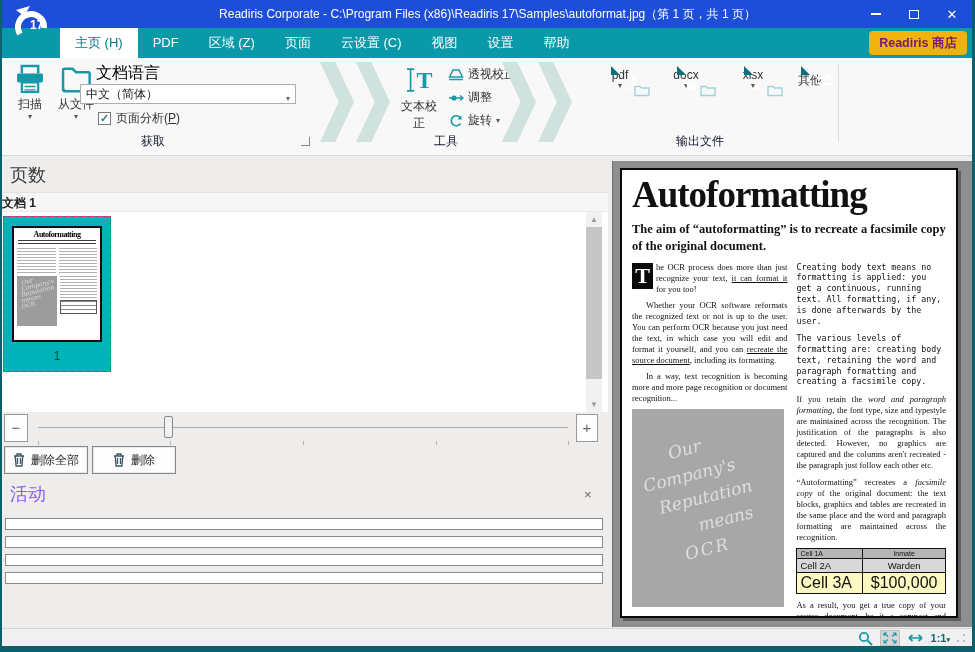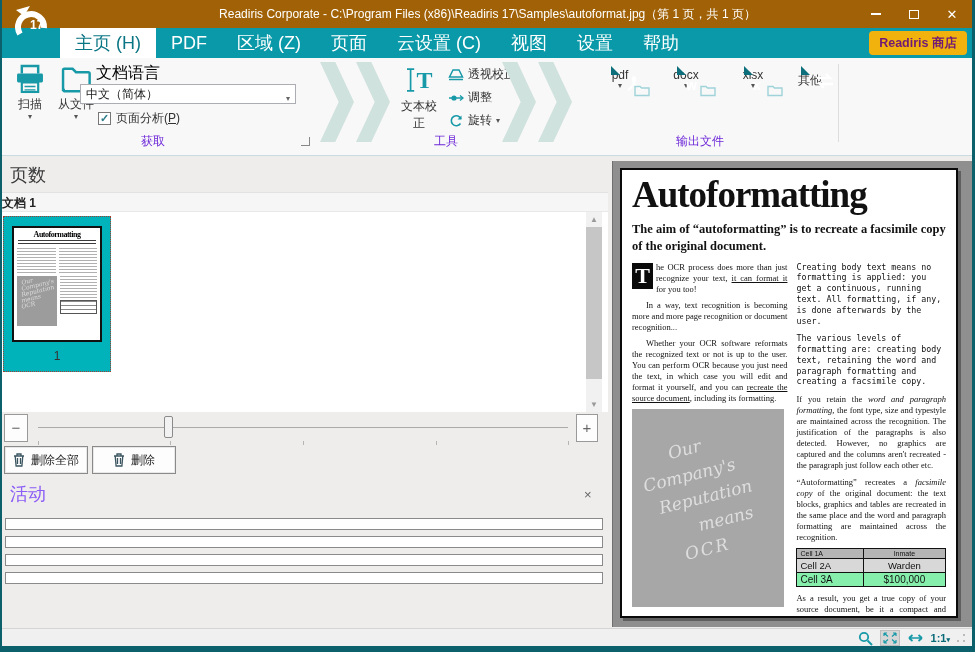--- a/index.html
+++ b/index.html
@@ -7,44 +7,44 @@
   .window {
     position:relative; width:975px; height:652px; overflow:hidden;
     background:#eeedec; font-family:"Liberation Sans", sans-serif;
     -webkit-font-smoothing:antialiased;
   }
   
   .edge-left  { position:absolute; left:0; top:0; width:2px; height:652px; background:#0c606c; z-index:50;}
   .edge-right { position:absolute; right:0; top:0; width:3px; height:652px; background:#0c606c; z-index:50;}
   .edge-bottom{ position:absolute; left:0; bottom:0; width:975px; height:6px; background:#0c606c; z-index:50;}
   
-  .titlebar { position:absolute; left:0; top:0; width:975px; height:28px; background:#a16207; }
+  .titlebar { position:absolute; left:0; top:0; width:975px; height:28px; background:#1d4ed8; }
   .logo { position:absolute; left:10px; top:4px; width:48px; height:40px; z-index:5; }
   .logo-num { position:absolute; left:20px; top:14px; color:#fff; font-weight:bold; font-size:12px; }
   .win-title { position:absolute; left:0; top:0; width:100%; height:28px; line-height:28px;
     text-align:center; color:#fff; font-size:12px; }
   .win-controls { position:absolute; right:8px; top:0; height:28px; display:flex; align-items:center; gap:8px; }
   .win-btn { width:30px; height:22px; display:flex; align-items:center; justify-content:center;
     color:#fff; font-size:13px; cursor:default; }
   .maxi-glyph { width:10px; height:9px; border:1px solid #fff; display:block; }
   .mini-glyph { width:10px; height:2px; background:#fff; display:block; }
   
   .tabrow { position:absolute; left:0; top:28px; width:975px; height:30px; background:#0999a8; }
   .tabs { position:absolute; left:60px; top:0; height:30px; display:flex; }
-  .tab { padding:0 15px; line-height:30px; color:#fff; font-size:18px; white-space:nowrap; }
+  .tab { padding:0 15px; line-height:30px; color:#fff; font-size:13px; white-space:nowrap; }
   .tab.active { background:#fff; color:#0a7584; }
   .store-btn { position:absolute; right:8px; top:3px; height:24px; padding:0 10px; background:#f2b20e;
     border-radius:4px; color:#701a75; font-weight:bold; font-size:12.5px; line-height:24px; }
   
   .ribbon { position:absolute; left:0; top:58px; width:975px; height:98px; background:#f9f8f8;
     border-bottom:1px solid #c9dbde; }
   .rb-big { position:absolute; text-align:center; width:44px; }
   .rb-big .lbl { font-size:12px; color:#333; margin-top:2px; }
   .rb-caret { font-size:8px; color:#555; line-height:8px; }
-  .group-label { position:absolute; top:75px; font-size:12px; color:#6d28d9; text-align:center; }
+  .group-label { position:absolute; top:75px; font-size:12px; color:#0f172a; text-align:center; }
   .launcher { position:absolute; width:9px; height:9px; border-left:1px solid #888; border-top:1px solid #888; transform:rotate(180deg); }
   .chev { position:absolute; top:4px; width:34px; height:80px; background:#cfe2de;
     clip-path:polygon(0 0,45% 0,100% 50%,45% 100%,0 100%,55% 50%); }
   .lang-label { position:absolute; left:96px; top:5px; font-size:16px; color:#000000;font-family:Liberation Serif, serif; }
   .lang-select { position:absolute; left:80px; top:26px; width:216px; height:20px; background:#fff;
     border:1px solid #abadb3; font-size:12px; color:#222; line-height:18px; padding-left:5px; }
   .lang-select .sel-caret { position:absolute; right:5px; top:5px; font-size:8px; color:#666; }
   .chk-row { position:absolute; left:98px; top:52px; display:flex; align-items:center; gap:5px; font-size:12px; color:#333; }
   .chk-box { width:13px; height:13px; background:#fff; border:1px solid #777; color:#2d7d8a;
     font-size:11px; line-height:11px; text-align:center; font-weight:bold; }
@@ -127,21 +127,21 @@
   .photo-rot div { font-family:"DejaVu Serif",serif; font-style:italic; color:#dedede; font-size:17px;
     line-height:1.5; white-space:nowrap; }
   .pl1{margin-left:48px;} .pl2{margin-left:16px; font-size:19px;} .pl3{margin-left:26px; font-size:19px;}
   .pl4{margin-left:60px;} .pl5{margin-left:40px; font-size:21px; letter-spacing:2px;}
   .doc-table { width:100%; border-collapse:collapse; margin:4px 0 6px; font-family:"Liberation Sans",sans-serif; }
   .doc-table td { border:1px solid #111; padding:1px 3px; }
   .tr1 td { background:#b5b5b5; font-size:7px; }
   .tr1 td:last-child { text-align:center; }
   .tr2 td { background:#d8d8d8; font-size:9.5px; }
   .tr2 td:last-child { text-align:center; }
-  .tr3 td { background:#86efac; font-size:10px; }
+  .tr3 td { background:#fef9c3; font-size:16px; }
   .tr3 td:last-child { text-align:center; }
   
   .statusbar { position:absolute; left:0; top:628px; width:975px; height:18px; background:#f0f0f0;
     border-top:1px solid #d5d5d5; }
   .status-right { position:absolute; right:10px; top:0; height:18px; display:flex; align-items:center; gap:7px; }
   .fit-btn { background:#d6d6d6; border:1px solid #bdbdbd; width:20px; height:16px;
     display:flex; align-items:center; justify-content:center; }
   .ratio { font-size:11px; font-weight:bold; color:#0a6a77; }
   .ratio-caret { font-size:7px; color:#0a6a77; }
   .grip { width:8px; height:8px; background:
@@ -403,24 +403,24 @@
 
   <div class="preview">
     <div class="page">
       <div class="doc-title">Autoformatting</div>
       <div class="doc-sub">The aim of “autoformatting” is to recreate a facsimile copy of the original document.</div>
       <div class="doc-cols">
         <div class="col-l">
           <div class="doc-p">
             <span class="dropcap">T</span><span>he OCR process does more than just recognize your text, </span><span class="u">it can format it</span><span> for you too!</span>
           </div>
-          <div class="doc-p indent">In a way, text recognition is becoming more and more page recognition or document recognition...</div>
           <div class="doc-p indent">
             <span>Whether your OCR software reformats the recognized text or not is up to the user. You can perform OCR because you just need the text, in which case you will edit and format it yourself, and you can </span><span class="u">recreate the source document</span><span>, including its formatting.</span>
           </div>
+          <div class="doc-p indent">In a way, text recognition is becoming more and more page recognition or document recognition...</div>
           <div class="photo">
             <div class="photo-rot">
               <div class="pl1">Our</div>
               <div class="pl2">Company's</div>
               <div class="pl3">Reputation</div>
               <div class="pl4">means</div>
               <div class="pl5">OCR</div>
             </div>
           </div>
         </div>

